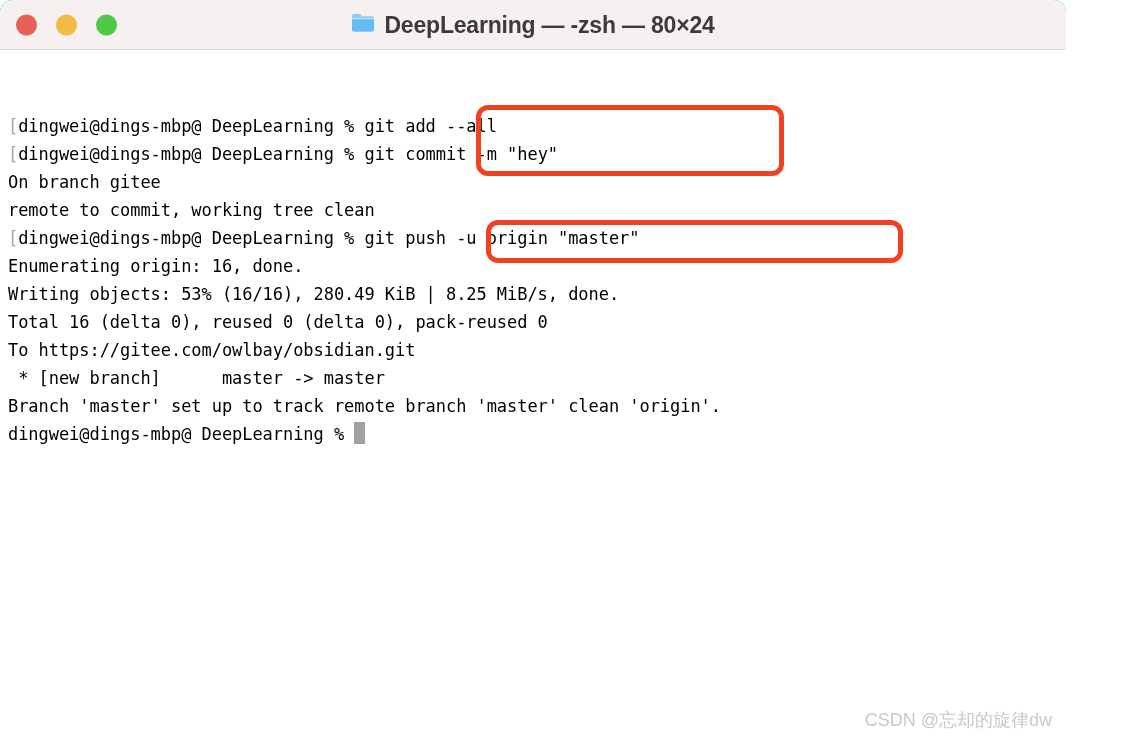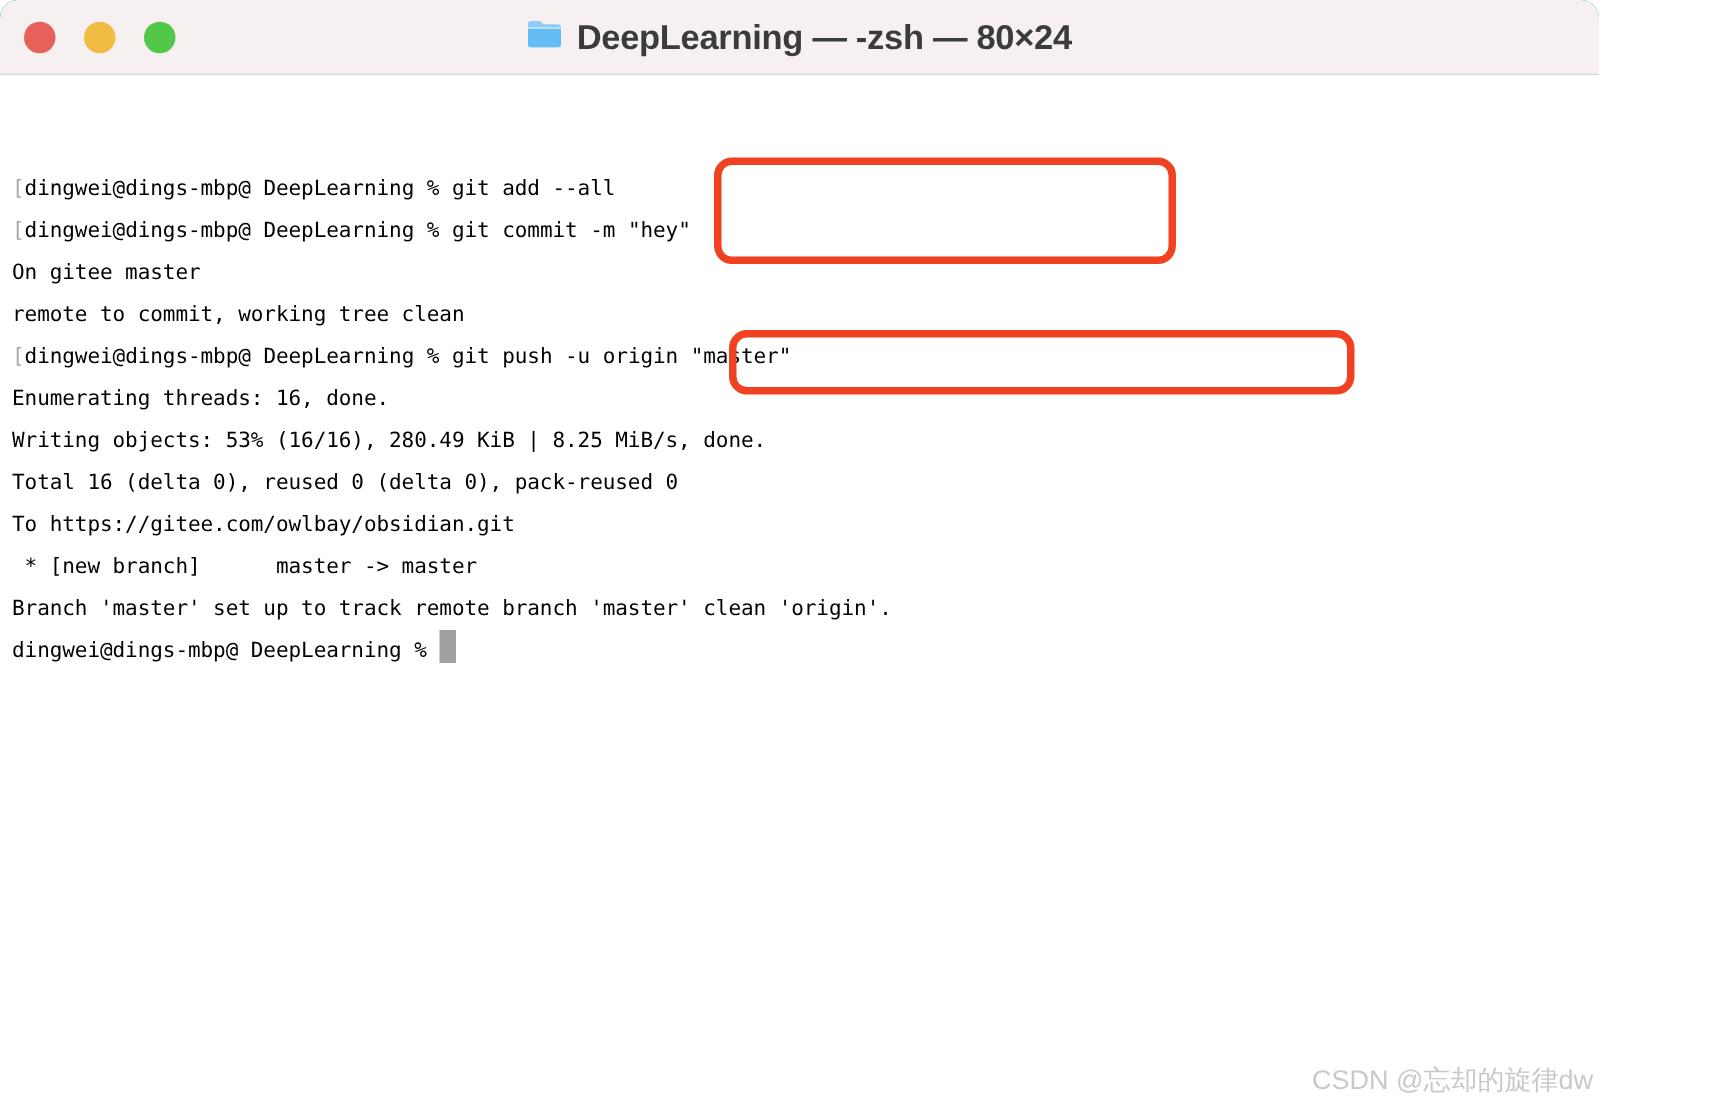--- a/index.html
+++ b/index.html
@@ -93,21 +93,21 @@
   #lines {
     position: absolute;
     left: 8px;
     top: 62px;
     width: 1128px;
   }
 
   .line {
     height: 28px;
     line-height: 28px;
-    font-size: 14px;
+    font-size: 17px;
     letter-spacing: -0.05px;
     color: #000000;
     white-space: pre;
     font-family: "DejaVu Sans Mono", "Liberation Mono", monospace;
     position: relative;
   }
 
   .bracket { color: #a8a8a8; }
 
   .c-olive   { color: #a9a03c; font-weight: bold; }
@@ -136,21 +136,21 @@
     pointer-events: none;
     background: transparent;
   }
 
   #annot-box-1 { left: 476px; top: 55px;  width: 308px; height: 71px; }
   #annot-box-2 { left: 486px; top: 170px; width: 417px; height: 43px; }
 
   
   #watermark {
     position: absolute;
-    right: 4px;
+    right: 14px;
     bottom: 10px;
     font-family: "Liberation Sans", sans-serif;
     font-size: 18px;
     color: #c9c9c9;
     white-space: nowrap;
     margin-left: 44px;
   }
 </style>
 </head>
 <body>
@@ -178,27 +178,27 @@
   </div>
 
   <div id="terminal">
 
     <div id="lines">
 
       <div class="line"><span class="bracket">[</span><span>dingwei@dings-mbp@ DeepLearning % </span><span>git add --all</span><span class="endbracket">]</span></div>
 
       <div class="line"><span class="bracket">[</span><span>dingwei@dings-mbp@ DeepLearning % </span><span>git commit -m "hey"</span><span class="endbracket">]</span></div>
 
-      <div class="line">On gitee master</div>
+      <div class="line">On branch gitee</div>
 
       <div class="line">remote to commit, working tree clean</div>
 
       <div class="line"><span class="bracket">[</span><span>dingwei@dings-mbp@ DeepLearning % </span><span>git push -u origin "master"</span><span class="endbracket">]</span></div>
 
-      <div class="line">Enumerating threads: 16, done.</div>
+      <div class="line">Enumerating origin: 16, done.</div>
 
 
 
 
       <div class="line">Writing objects: 53% (16/16), 280.49 KiB | 8.25 MiB/s, done.</div>
 
       <div class="line">Total 16 (delta 0), reused 0 (delta 0), pack-reused 0</div>
 
 
       <div class="line">To https://gitee.com/owlbay/obsidian.git</div>

